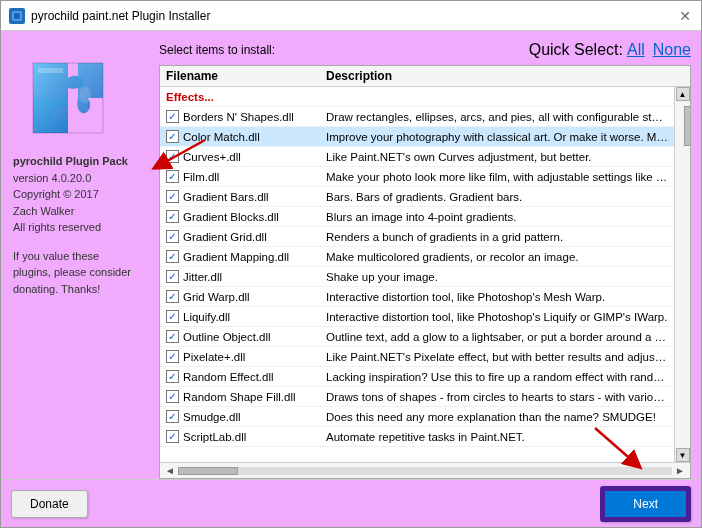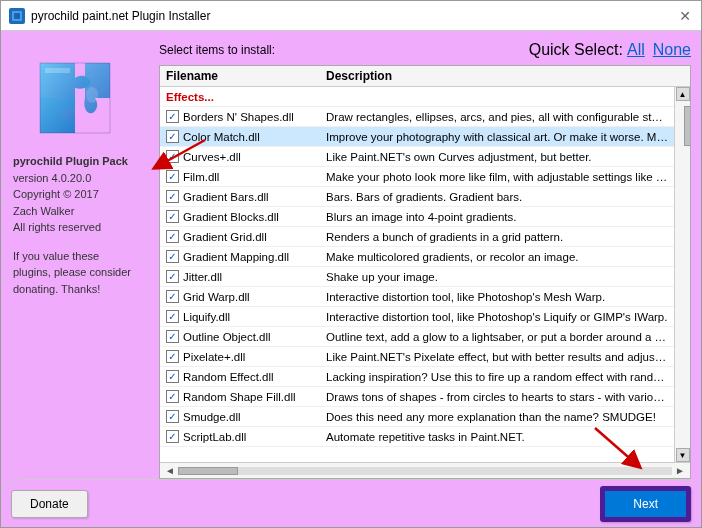--- a/index.html
+++ b/index.html
@@ -63,21 +63,21 @@
     .content {
       display: flex;
       flex: 1;
       overflow: hidden;
     }
     .left-panel {
       width: 148px;
       padding: 12px;
       display: flex;
       flex-direction: column;
-      align-items: center;
+      align-items: flex-start;
       flex-shrink: 0;
     }
     .plugin-info {
       font-size: 11px;
       color: #333;
       text-align: left;
       width: 100%;
       margin-bottom: 12px;
       line-height: 1.5;
     }
@@ -224,21 +224,20 @@
       cursor: pointer;
       padding: 0 3px;
     }
     .footer {
       display: flex;
       justify-content: space-between;
       align-items: center;
       padding: 8px 10px;
       height: 48px;
       border-top: 1px solid #ccc;
-      border-radius: 21px;
     }
     .donate-btn {
       background: #f0f0f0;
       border: 1px solid #aaa;
       border-radius: 3px;
       padding: 6px 18px;
       font-size: 12px;
       cursor: pointer;
       box-shadow: 1px 1px 2px rgba(0,0,0,0.15);
     }

